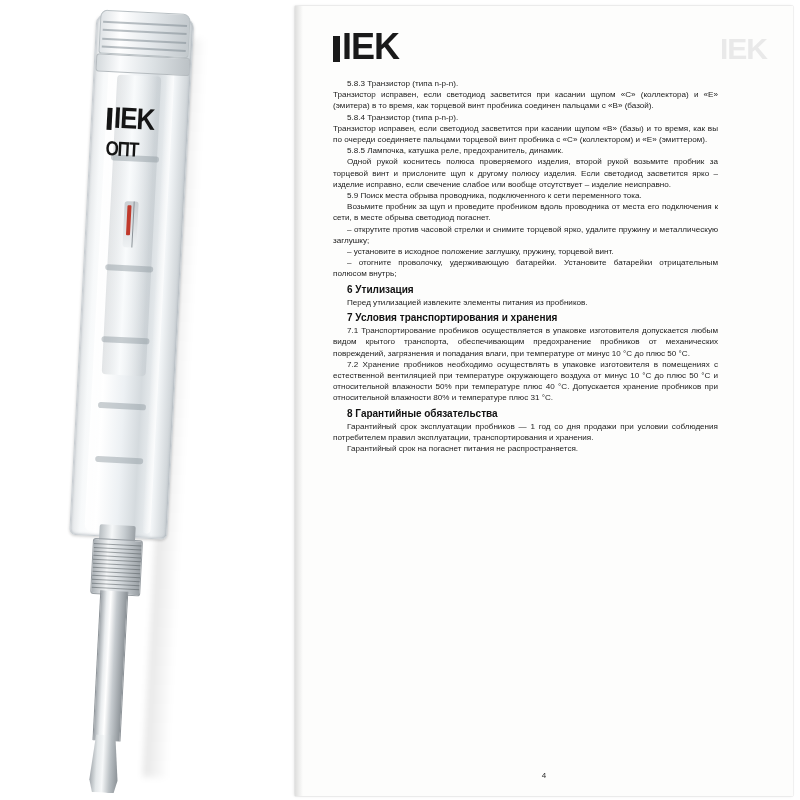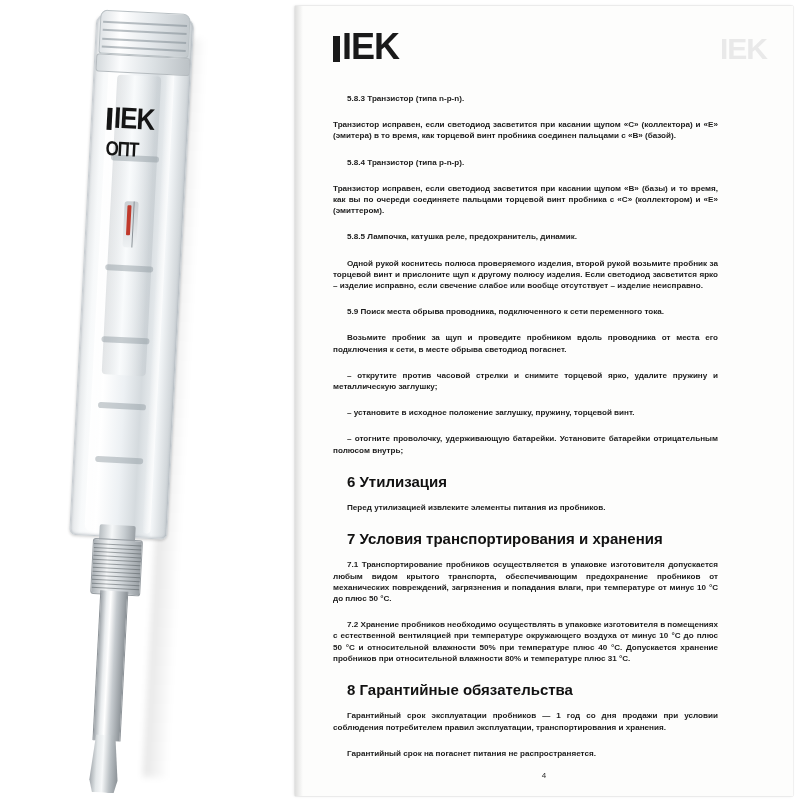--- a/index.html
+++ b/index.html
@@ -78,28 +78,27 @@
     position: absolute;
     left: 38px;
     top: 72px;
     width: 385px;
     font-size: 8.1px;
     line-height: 11.2px;
     color: #1b1b1b;
     text-align: justify;
   }
   .body-text p {
-    margin: 15px 0 0 0;
-    font-weight: bold;
+    margin: 0 0 0 0;
   }
   .indent { text-indent: 14px; }
   h3.sec {
-    font-size: 15px;
+    font-size: 10px;
     font-weight: bold;
-    margin: 20px 0 2px 14px;
+    margin: 4px 0 2px 14px;
     color: #111;
   }
 
   .page-num {
     position: absolute;
     bottom: 16px;
     left: 0;
     right: 0;
     text-align: center;
     font-size: 8px;

